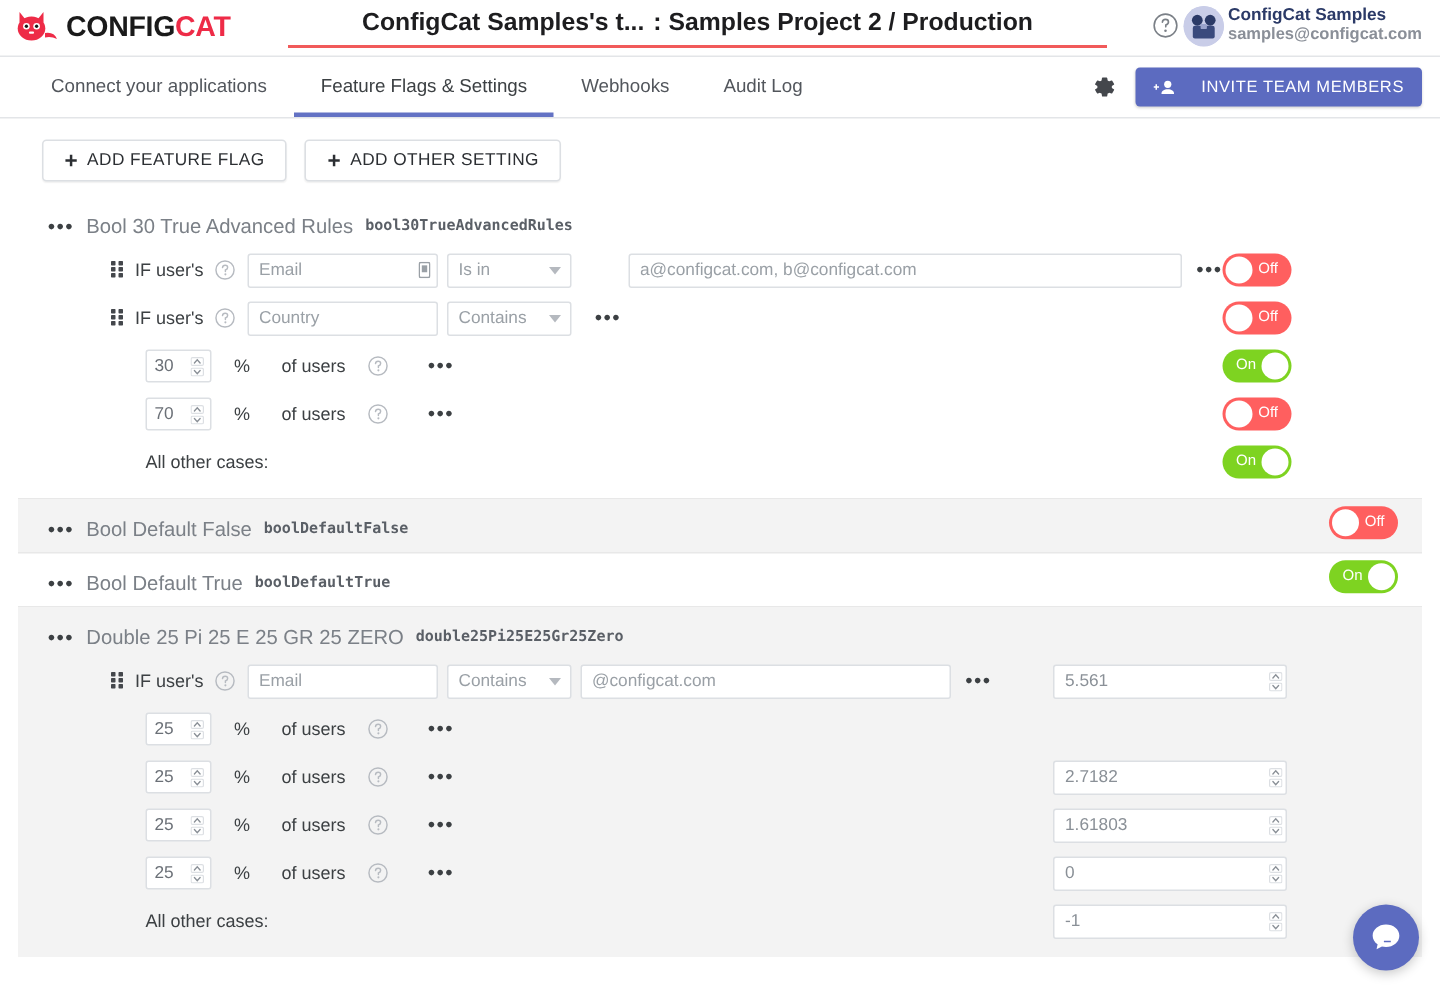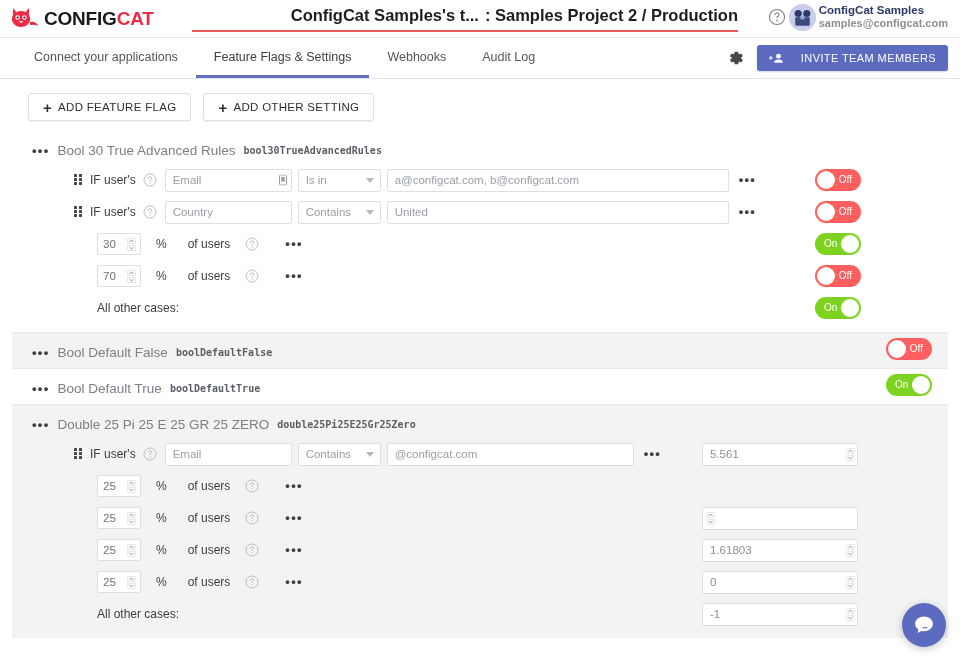--- a/index.html
+++ b/index.html
@@ -28,21 +28,21 @@
     font-size: 19px; font-weight: bold; letter-spacing: -0.2px;
     margin-left: 4px;
   }
   .logo-text .dark { color: #1a1a1a; }
   .logo-text .red { color: #ee2b47; }
 
   .title-block {
     position: absolute;
     left: 192px; top: 3px;
     width: 546px;
-    text-align: right;
+    text-align: center;
   }
   .title-row {
     font-size: 16.5px; font-weight: bold; color: #1d1d1f;
     white-space: nowrap;
     line-height: 24px;
   }
   .title-underline {
     height: 2px; background: #f15a5a; width: 100%;
     margin-top: 3px;
   }
@@ -171,21 +171,21 @@
     position: relative; display: flex; align-items: center;
     cursor: pointer;
   }
   .sel .caret {
     position: absolute; right: 6px; top: 50%; margin-top: -2px;
     width: 0; height: 0;
     border-left: 4px solid transparent; border-right: 4px solid transparent;
     border-top: 5px solid #b5b9bf;
   }
   .gap6 { width: 6px; }
-  .inp-val { width: 342px; }
+  .inp-val { width: 369px; margin-left: 32px; }
   .inp-val-short { width: 247px; }
 
   .row-dots { margin: 0 8px 0 10px; }
 
   
   .num-wrap {
     display: inline-flex; align-items: stretch;
     border: 1px solid #dcdfe3; border-radius: 2px; background: #fff;
     height: 22px; width: 44px; overflow: hidden;
   }
@@ -406,21 +406,20 @@
             <path d="M6.1 6.2q.1-1.8 2-1.8 1.9 0 1.9 1.6 0 1.3-1.7 2v1.1" fill="none" stroke="#b7bbc1" stroke-width="1.1" stroke-linecap="round"></path>
             <circle cx="8.3" cy="11.3" r="0.8" fill="#b7bbc1"></circle>
           </svg>
           <span class="attr-wrap"><input class="inp inp-attr" type="text" value="Country" readonly="" style=""></span>
           <span class="gap6"></span>
           <span class="sel">
             <span>Contains</span>
             <span class="caret"></span>
           </span>
           <span class="gap6"></span>
-          <input class="inp inp-val" type="text" value="United" readonly="" style="">
           <span class="dots row-dots">•••</span>
           <span class="toggle off toggle-abs">
             <span class="lbl">Off</span>
             <span class="knob"></span>
           </span>
         </div>
         <div class="pct-row">
           <span class="num-wrap">
             <input type="text" value="30" readonly="" style="">
             <span class="spin">
@@ -586,20 +585,21 @@
           </span>
           <span class="pct-sign">%</span>
           <span class="of-users">of users</span>
           <svg class="qmark" viewBox="0 0 16 16">
             <circle cx="8" cy="8" r="6.9" fill="none" stroke="#b7bbc1" stroke-width="1.1"></circle>
             <path d="M6.1 6.2q.1-1.8 2-1.8 1.9 0 1.9 1.6 0 1.3-1.7 2v1.1" fill="none" stroke="#b7bbc1" stroke-width="1.1" stroke-linecap="round"></path>
             <circle cx="8.3" cy="11.3" r="0.8" fill="#b7bbc1"></circle>
           </svg>
           <span class="dots row-dots">•••</span>
           <span class="val-num-wrap">
+            <input type="text" value="2.7182" readonly="" style="">
             <span class="spin">
               <svg width="9" height="6" viewBox="0 0 9 6">
                 <rect x="0.4" y="0.4" width="8.2" height="5.2" rx="1" fill="#fff" stroke="#dcdfe3" stroke-width="0.8"></rect>
                 <path d="M2.6 4 L4.5 1.9 L6.4 4" fill="none" stroke="#8a9097" stroke-width="0.9" stroke-linecap="round"></path>
               </svg>
               <svg width="9" height="6" viewBox="0 0 9 6">
                 <rect x="0.4" y="0.4" width="8.2" height="5.2" rx="1" fill="#fff" stroke="#dcdfe3" stroke-width="0.8"></rect>
                 <path d="M2.6 2 L4.5 4.1 L6.4 2" fill="none" stroke="#8a9097" stroke-width="0.9" stroke-linecap="round"></path>
               </svg>
             </span>

